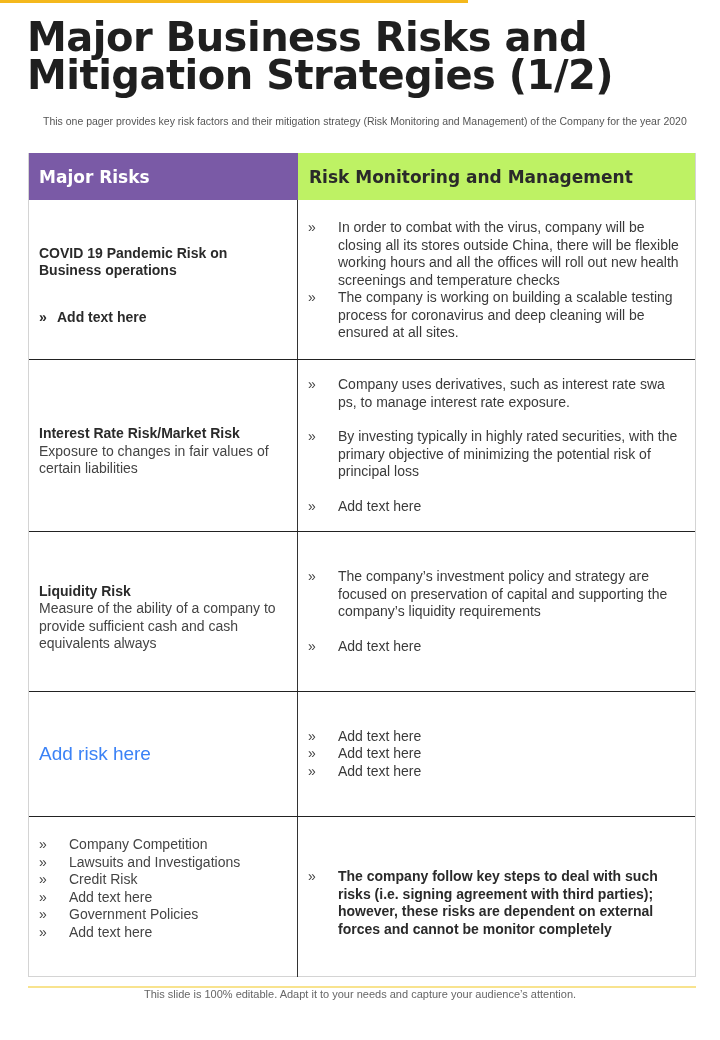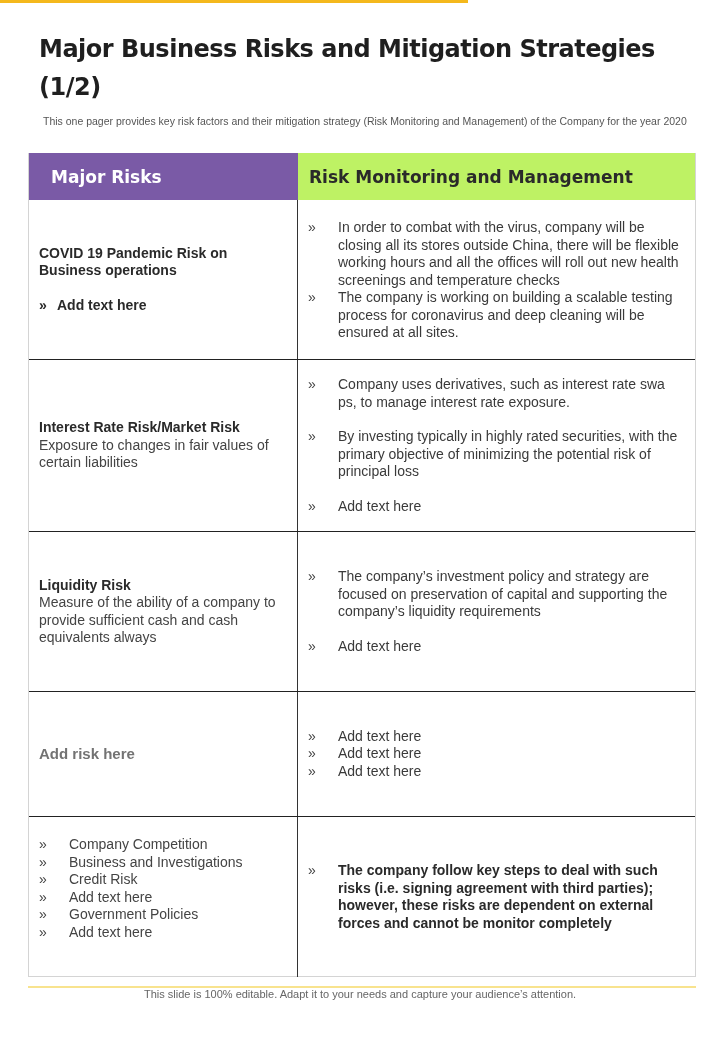--- a/index.html
+++ b/index.html
@@ -1,41 +1,41 @@
 <!DOCTYPE html>
 <html><head>
 <meta charset="utf-8">
 <style>
   html, body { margin:0; padding:0; }
   body { width:720px; height:1040px; background:#ffffff; position:relative; overflow:hidden;
          font-family:"Liberation Sans", sans-serif; color:#333; }
   .top-bar { position:absolute; left:0; top:0; width:468px; height:3px; background:#f4b81c; }
-  .title { position:absolute; left:27px; top:18px; width:680px; margin:12px;
-           font-family:"DejaVu Sans", sans-serif; font-weight:bold; font-size:24px; line-height:38px;
+  .title { position:absolute; left:27px; top:18px; width:680px; margin:0;
+           font-family:"DejaVu Sans", sans-serif; font-weight:bold; font-size:40px; line-height:38px;
            color:#1f1f1f; letter-spacing:-0.5px; }
   .subtitle { position:absolute; left:27px; top:99px; width:670px; margin:16px;
               font-size:10.5px; line-height:12px; color:#555; }
   .table { position:absolute; left:28px; top:153px; width:668px; height:824px;
            border:1px solid #d4d4d4; border-top:none; box-sizing:border-box; }
   .hdr { display:flex; height:47px; }
   .hdr-left { width:269px; background:#7a5aa6; color:#fff; font-family:"DejaVu Sans", sans-serif;
-              font-weight:bold; font-size:17px; display:flex; align-items:center; padding-left:22px; box-sizing:border-box; }
+              font-weight:bold; font-size:17px; display:flex; align-items:center; padding-left:10px; box-sizing:border-box; }
   .hdr-right { flex:1; background:#bef264; color:#2a2a2a; font-family:"DejaVu Sans", sans-serif;
                font-weight:bold; font-size:17px; display:flex; align-items:center; padding-left:11px; box-sizing:border-box; }
   .row { display:flex; border-bottom:1.5px solid #222; box-sizing:border-box; }
   .row:last-child { border-bottom:none; }
   .cell-l { width:269px; border-right:1.5px solid #333; box-sizing:border-box; padding-left:10px;
             display:flex; flex-direction:column; justify-content:center; font-size:14px; line-height:17.5px; }
   .cell-r { flex:1; padding-left:10px; padding-right:10px; box-sizing:border-box;
             display:flex; flex-direction:column; justify-content:center; font-size:14px; line-height:17.5px; color:#3a3a3a; }
-  .bold { font-weight:bold; color:#2a2a2a; }
+  .bold { font-weight:bold; color:#2a2a2a;margin-top:12px; }
   .bul { display:flex; }
   .bul .mk { width:30px; flex:none; color:#444; }
   .gap { height:17px; }
-  .risk-big { font-size:15px; font-weight:bold; color:#737373; }
+  .risk-big { font-size:19px; font-weight:normal; color:#3b82f6; }
   .bottom-line { position:absolute; left:28px; top:986px; width:668px; height:2px; background:#f8e38e; }
   .footer { position:absolute; left:0; width:720px; top:988px; text-align:center; font-size:11px; color:#666; }
   .page-num { position:absolute; left:694px; top:1016px; font-size:11px; color:#666;margin-top:24px; }
 </style>
 </head>
 <body>
 
 <div class="top-bar"></div>
 <h1 class="title">Major Business Risks and Mitigation Strategies (1/2)</h1>
 <p class="subtitle">This one pager provides key risk factors and their mitigation strategy (Risk Monitoring and Management) of the Company for the year 2020</p>
@@ -129,21 +129,21 @@
   </div>
 
   <div class="row" style="height:160px">
     <div class="cell-l" style="justify-content:flex-start;padding-top:19px;color:#444;">
       <div class="bul">
           <span class="mk">»</span>
           <span>Company Competition</span>
         </div>
       <div class="bul">
           <span class="mk">»</span>
-          <span>Business and Investigations</span>
+          <span>Lawsuits and Investigations</span>
         </div>
       <div class="bul">
           <span class="mk">»</span>
           <span>Credit Risk</span>
         </div>
       <div class="bul">
           <span class="mk">»</span>
           <span>Add text here</span>
         </div>
       <div class="bul">

